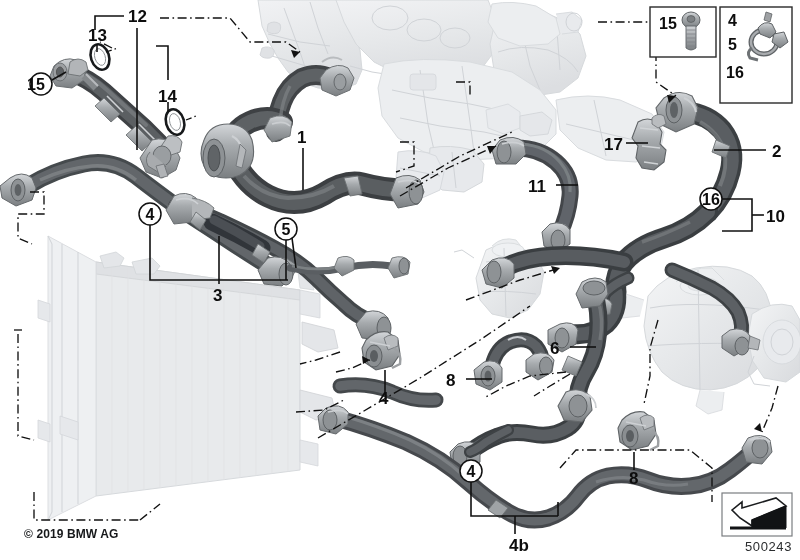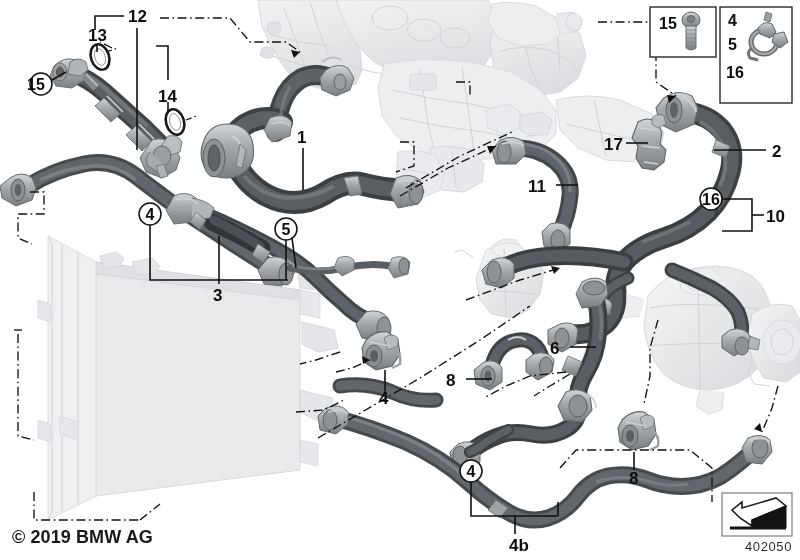--- a/index.html
+++ b/index.html
@@ -28,22 +28,22 @@
   }
   .leader { stroke: #111; stroke-width: 1.6; fill: none; stroke-linecap: butt; }
   .leader-thin { stroke: #111; stroke-width: 1.3; fill: none; }
   .circ { fill: #ffffff; stroke: #111; stroke-width: 1.5; }
   .dashdot { stroke: #111; stroke-width: 1.35; fill: none; stroke-dasharray: 9 3.5 1.6 3.5; }
   .ghost-line { stroke: #d0d3d7; stroke-width: 1; fill: none; }
   .oring { fill: none; stroke: #17191b; stroke-width: 2.6; }
   .oring-in { fill: none; stroke: #8d9194; stroke-width: 0.9; }
   .legendbox { fill: #ffffff; stroke: #2a2a2a; stroke-width: 1.4; }
   .copyright {
-    position: absolute; left: 12px; top: 527px;
-    font-size: 18px; font-weight: bold; color: #16181a;
+    position: absolute; left: 24px; top: 527px;
+    font-size: 12px; font-weight: bold; color: #16181a;
     letter-spacing: 0.1px; white-space: nowrap;
   }
   .diagnum {
     position: absolute; left: 745px; top: 539px;
     font-size: 13px; color: #2b2d2f; font-weight: normal;
     letter-spacing: 0.6px;
   }
 </style>
 </head>
 <body>
@@ -727,13 +727,13 @@
   <g>
     <rect x="722" y="493" width="70" height="43" fill="#ffffff" stroke="#7a7d80" stroke-width="1.2"></rect>
     <path d="M732 510 L742 502 L742 508 L776 498 L786 506 L752 520 L752 526 L740 518 Z" fill="#ffffff" stroke="#1a1c1e" stroke-width="1.6"></path>
     <path d="M752 520 L786 506 L786 528 L752 528 Z" fill="#111315" stroke="#111315" stroke-width="1"></path>
     <path d="M730 528 L786 528" stroke="#111315" stroke-width="3"></path>
   </g>
 </svg>
 </div>
 
 <div class="copyright">© 2019 BMW AG</div>
-<div class="diagnum">402050</div>
+<div class="diagnum">500243</div>
 
 </body></html>

